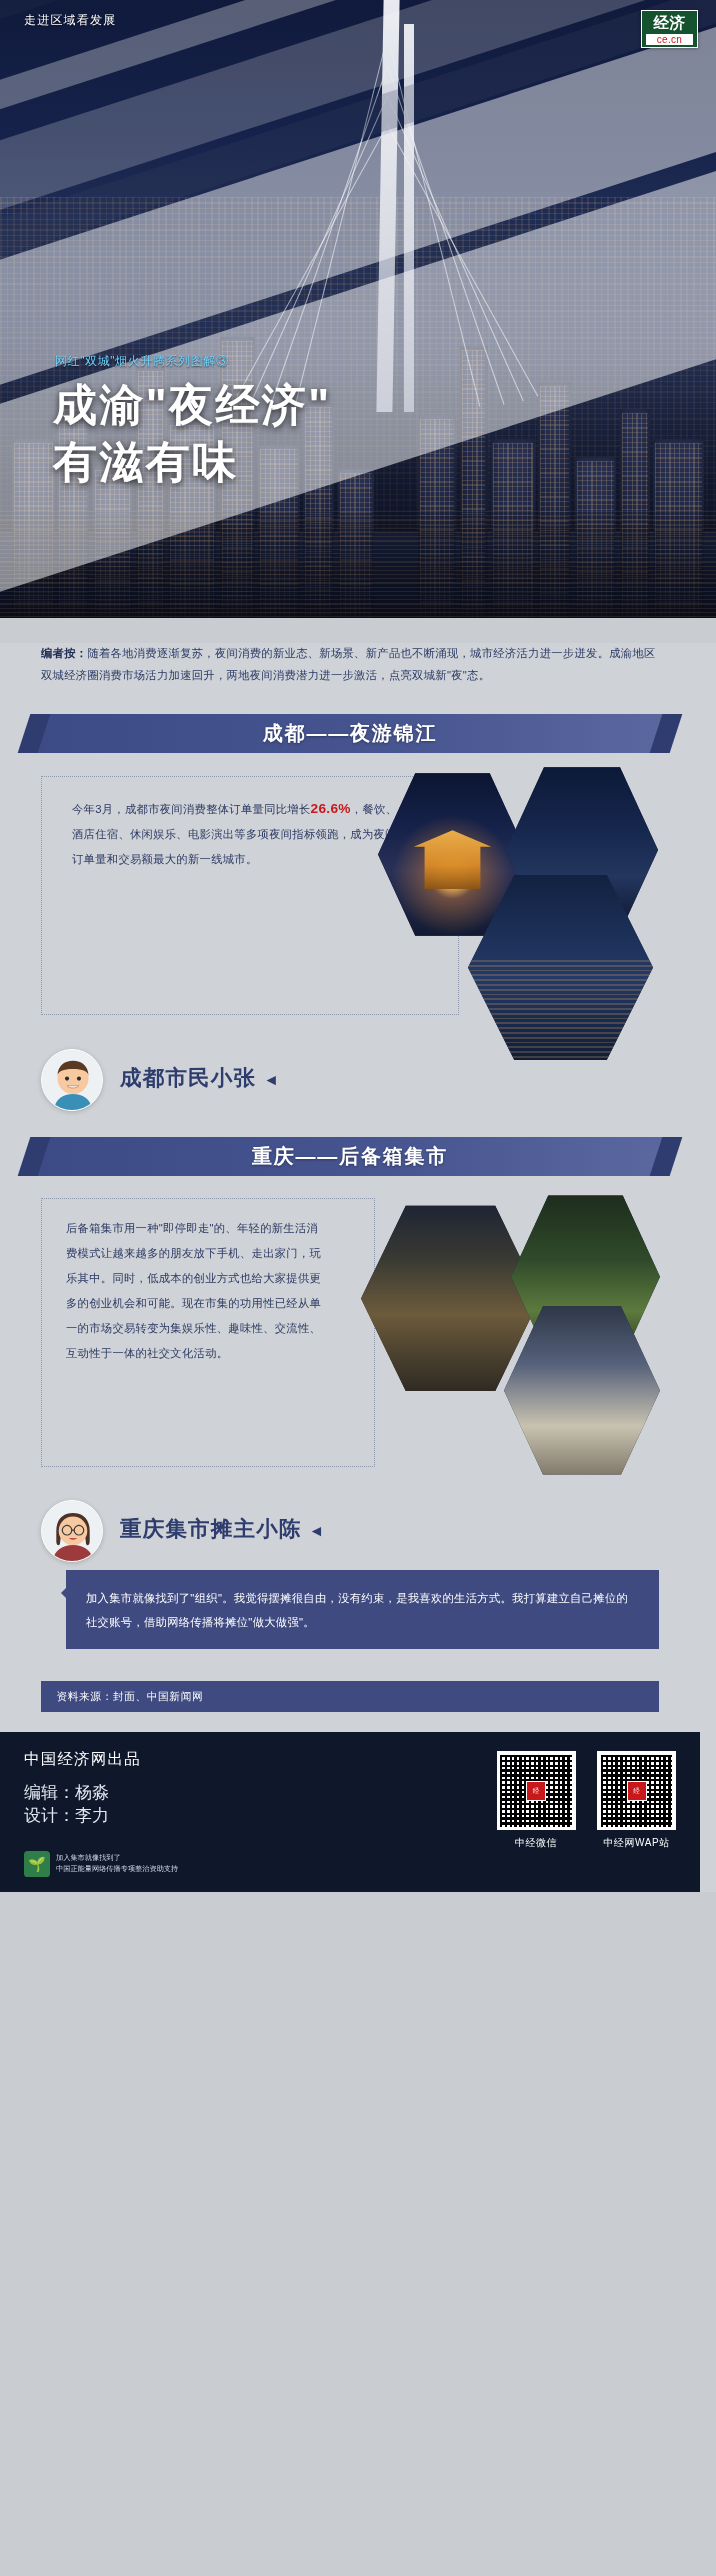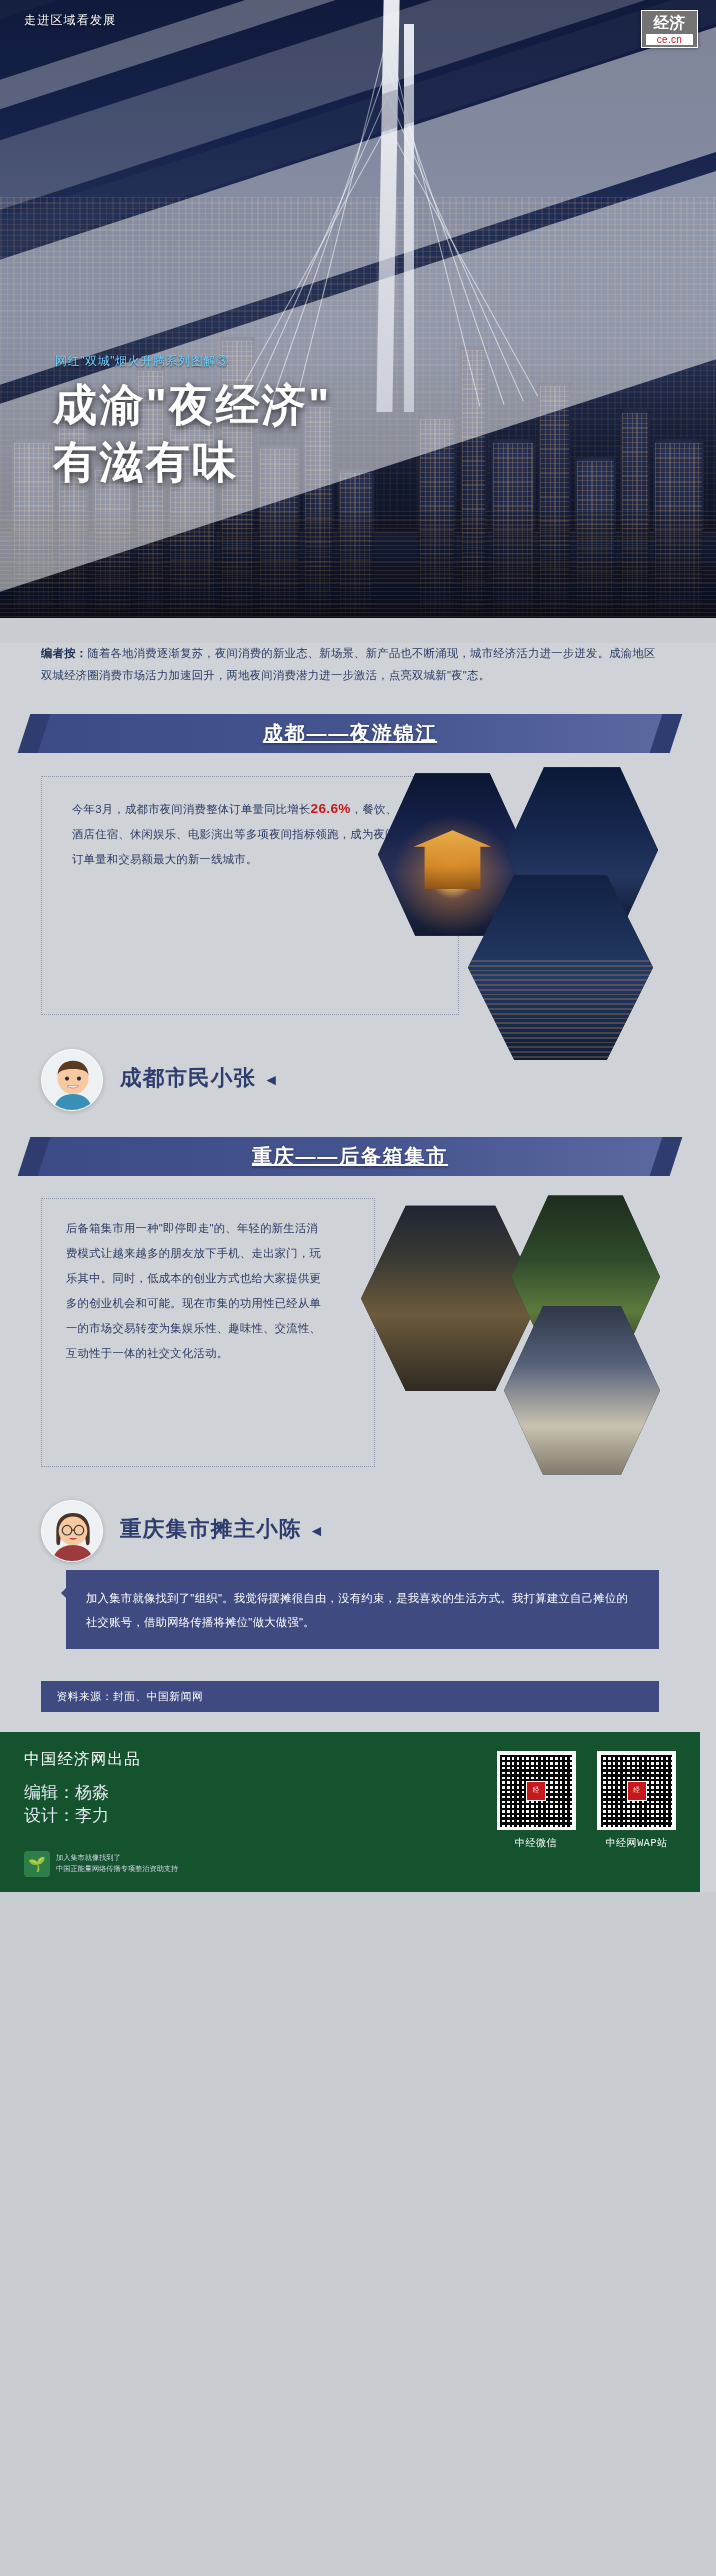--- a/index.html
+++ b/index.html
@@ -94,21 +94,21 @@
   .beam.light { background: rgba(255,255,255,.55); }
 
   .hero-tag {
     position: absolute; left: 24px; top: 12px;
     font-size: 12px; color: #fff; letter-spacing: 1.2px;
     text-shadow: 0 0.6px 2.4px rgba(0,0,0,.6);
   }
   .logo-box {
     position: absolute; right: 18px; top: 9.6px;
     width: 57px; height: 38px;
-    background: #737373;
+    background: #14532d;
     border: 1.2px solid #fff;
     color: #fff;
     text-align: center;
     box-shadow: 0 1.2px 3.6px rgba(0,0,0,.4);
   }
   .logo-box .zh { font-size: 15.5px; font-weight: bold; letter-spacing: 0.6px; line-height: 20px; margin-top: 2.4px;}
   .logo-box .en {
     font-size: 10px; background: #fff; color: #c8181c; display: block;
     margin: 1.2px 3.6px 0 3.6px; border-radius: 0.6px; letter-spacing: 0.3px;
   }
@@ -151,21 +151,20 @@
     background: #2f3c70; transform: skewX(-18deg);
   }
   .section-head::after{
     content:"";
     position:absolute; right:-8.4px; top:0; width: 20px; height: 39px;
     background: #2f3c70; transform: skewX(-18deg);
   }
   .section-head span {
     color:#fff; font-size: 20px; font-weight: bold; letter-spacing: 1.8px;
     text-shadow: 0 1.2px 2.4px rgba(0,0,0,.35);
-    text-decoration: underline;
   }
 
   .panel {
     position: relative;
     margin: 15.5px 41px 0 41px;
     min-height: 257px;
   }
   .dotted {
     position: absolute; left: 0; top: 8.4px;
     width: 418px; height: 239px;
@@ -290,21 +289,21 @@
     background: #3e4a80;
     color: #fff;
     font-size: 10.7px;
     padding: 8.4px 15.5px;
     letter-spacing: 0.6px;
   }
 
   
   .footer {
     margin-top: 20px;
-    background: #14532d;
+    background: #0f172a;
     height: 160px;
     position: relative;
     color: #fff;
     padding: 16.7px 24px;
   }
   .footer .f-title { font-size: 15.5px; letter-spacing: 1.2px; margin-bottom: 10.7px; }
   .footer .f-line { font-size: 17px; line-height: 23px; color: #e3e8f2; }
   .footer .f-org {
     position: absolute; left: 24px; bottom: 15.5px;
     display: flex; align-items: center; gap: 6px;
@@ -312,21 +311,21 @@
   .f-leaf {
     width: 26px; height: 26px; border-radius: 3.6px;
     background: #2f7d49;
     display:flex; align-items:center; justify-content:center;
     color:#d6f0da; font-size: 14.3px;
   }
   .f-org-text { font-size: 7.2px; line-height: 10.7px; color: #cfd8e8; }
 
   .qr-wrap {
     position: absolute; right: 24px; top: 19px;
-    display: flex; gap: 21.5px; font-family: Liberation Mono, monospace;
+    display: flex; gap: 21.5px;
   }
   .qr-item { text-align: center; }
   .qr {
     width: 79px; height: 79px; background: #fff; padding: 3.6px;
     position: relative;
   }
   .qr-inner {
     width: 100%; height: 100%;
     background-image:
       repeating-linear-gradient(90deg, #000 0 2.4px, #fff 2.4px 4.8px),

